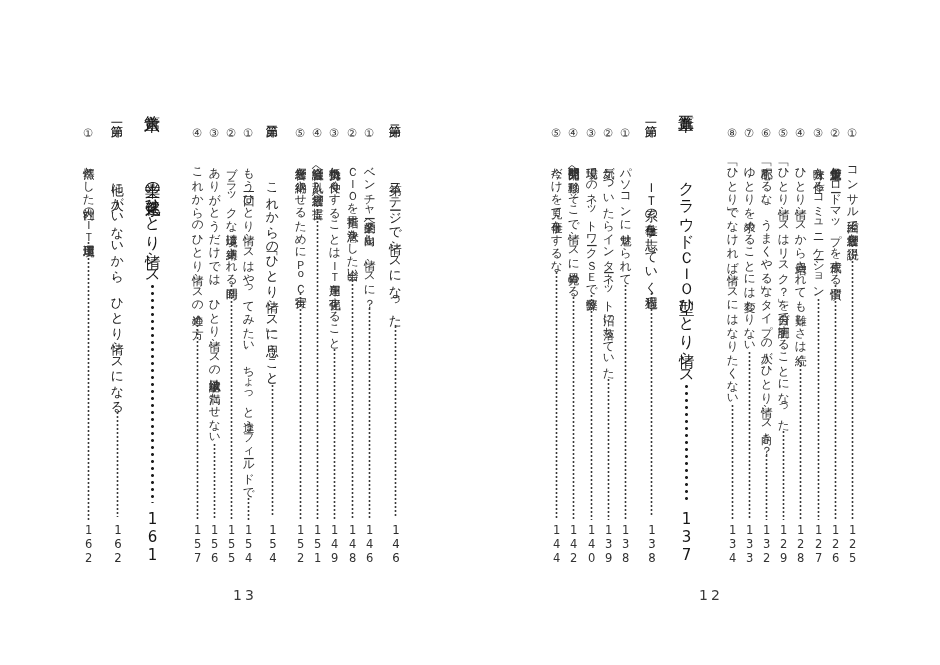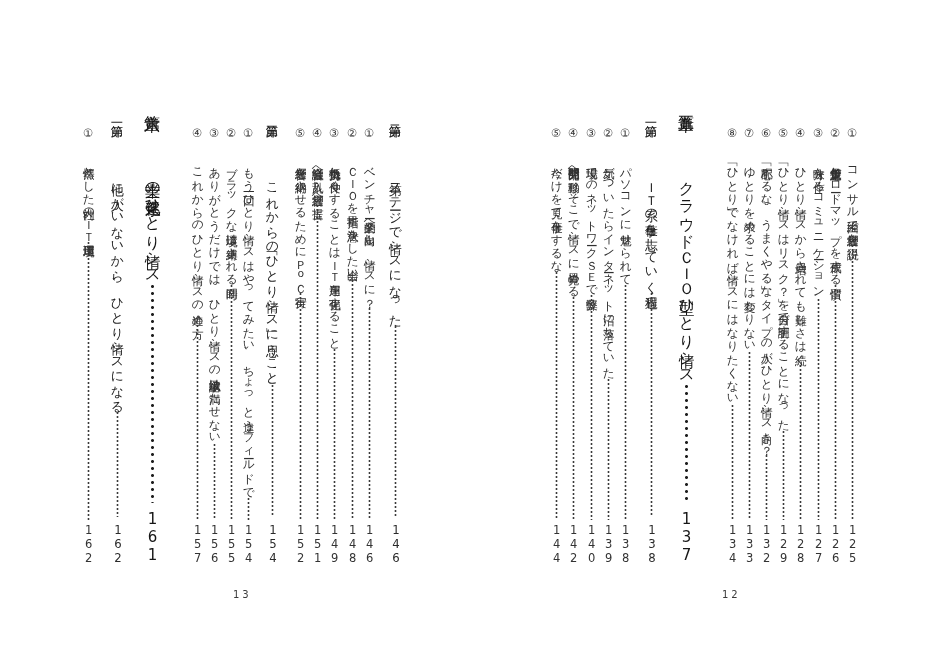--- a/index.html
+++ b/index.html
@@ -92,21 +92,21 @@
       margin: 6px 0 7px 0;
       width: 5px;
       background-image: radial-gradient(circle at center, #1e1e1e 1.2px, rgba(255,255,255,0) 1.7px);
       background-size: 5px 7px;
     }
     .chapter .pg     { font-size: 15px; color: #161616; }
 
     .folio {
       position: absolute;
       top: 589px;
-      font-size: 10px;
+      font-size: 14px;
       letter-spacing: 3px;
       color: #3a3a3a;
       line-height: 12px;
     }
   </style>
 </head>
 <body>
 
 <div class="spread">
 
@@ -227,21 +227,21 @@
   </div>
   <div class="entry item" style="left:547px">
     <span class="marker">⑤</span>
     <div class="body">
       <span class="title">今だけを見て仕事をするな</span>
       <span class="leader"></span>
       <span class="pg">144</span>
     </div>
   </div>
 
-  <span class="folio" style="left:722px">12</span>
+  <span class="folio" style="left:699px">12</span>
 
   <div class="page-half left"></div>
 
   <div class="entry section" style="left:386px">
     <span class="marker">第二節</span>
     <div class="body">
       <span class="title">第二ステージで情シスになった</span>
       <span class="leader"></span>
       <span class="pg">146</span>
     </div>

